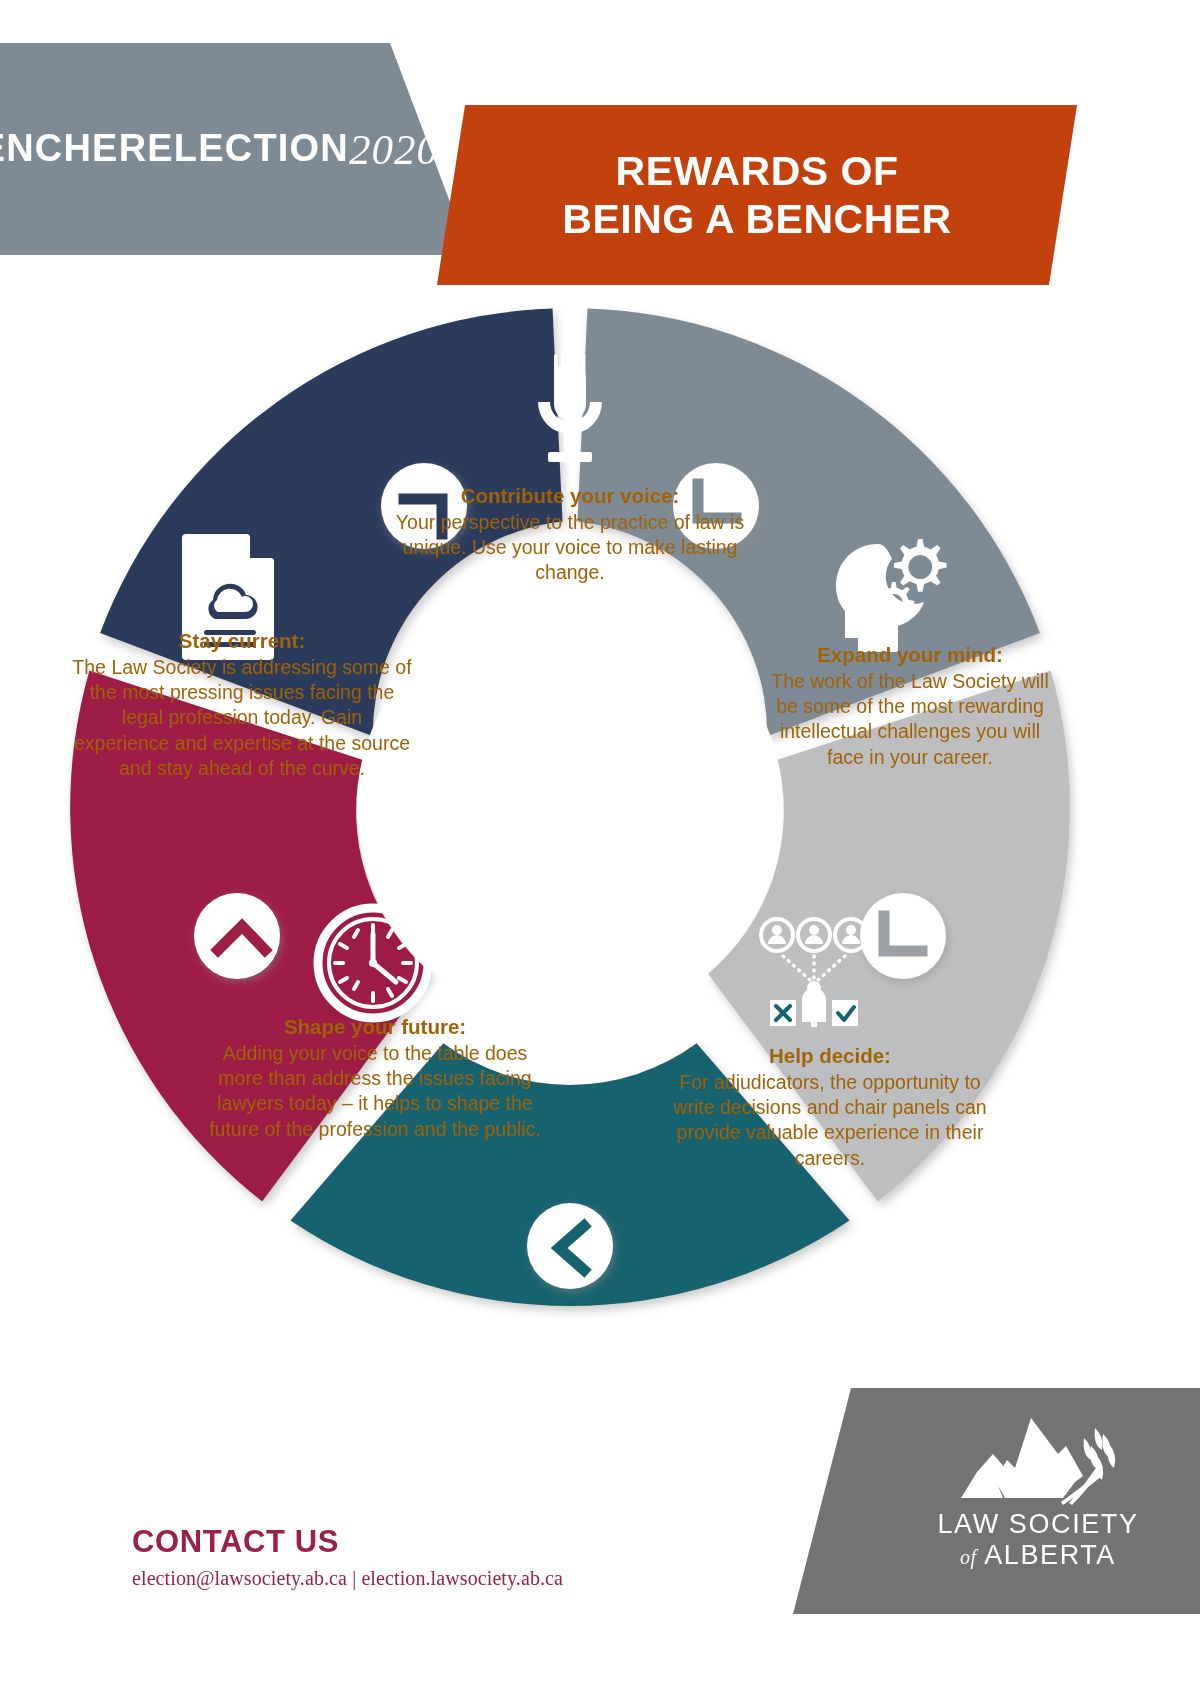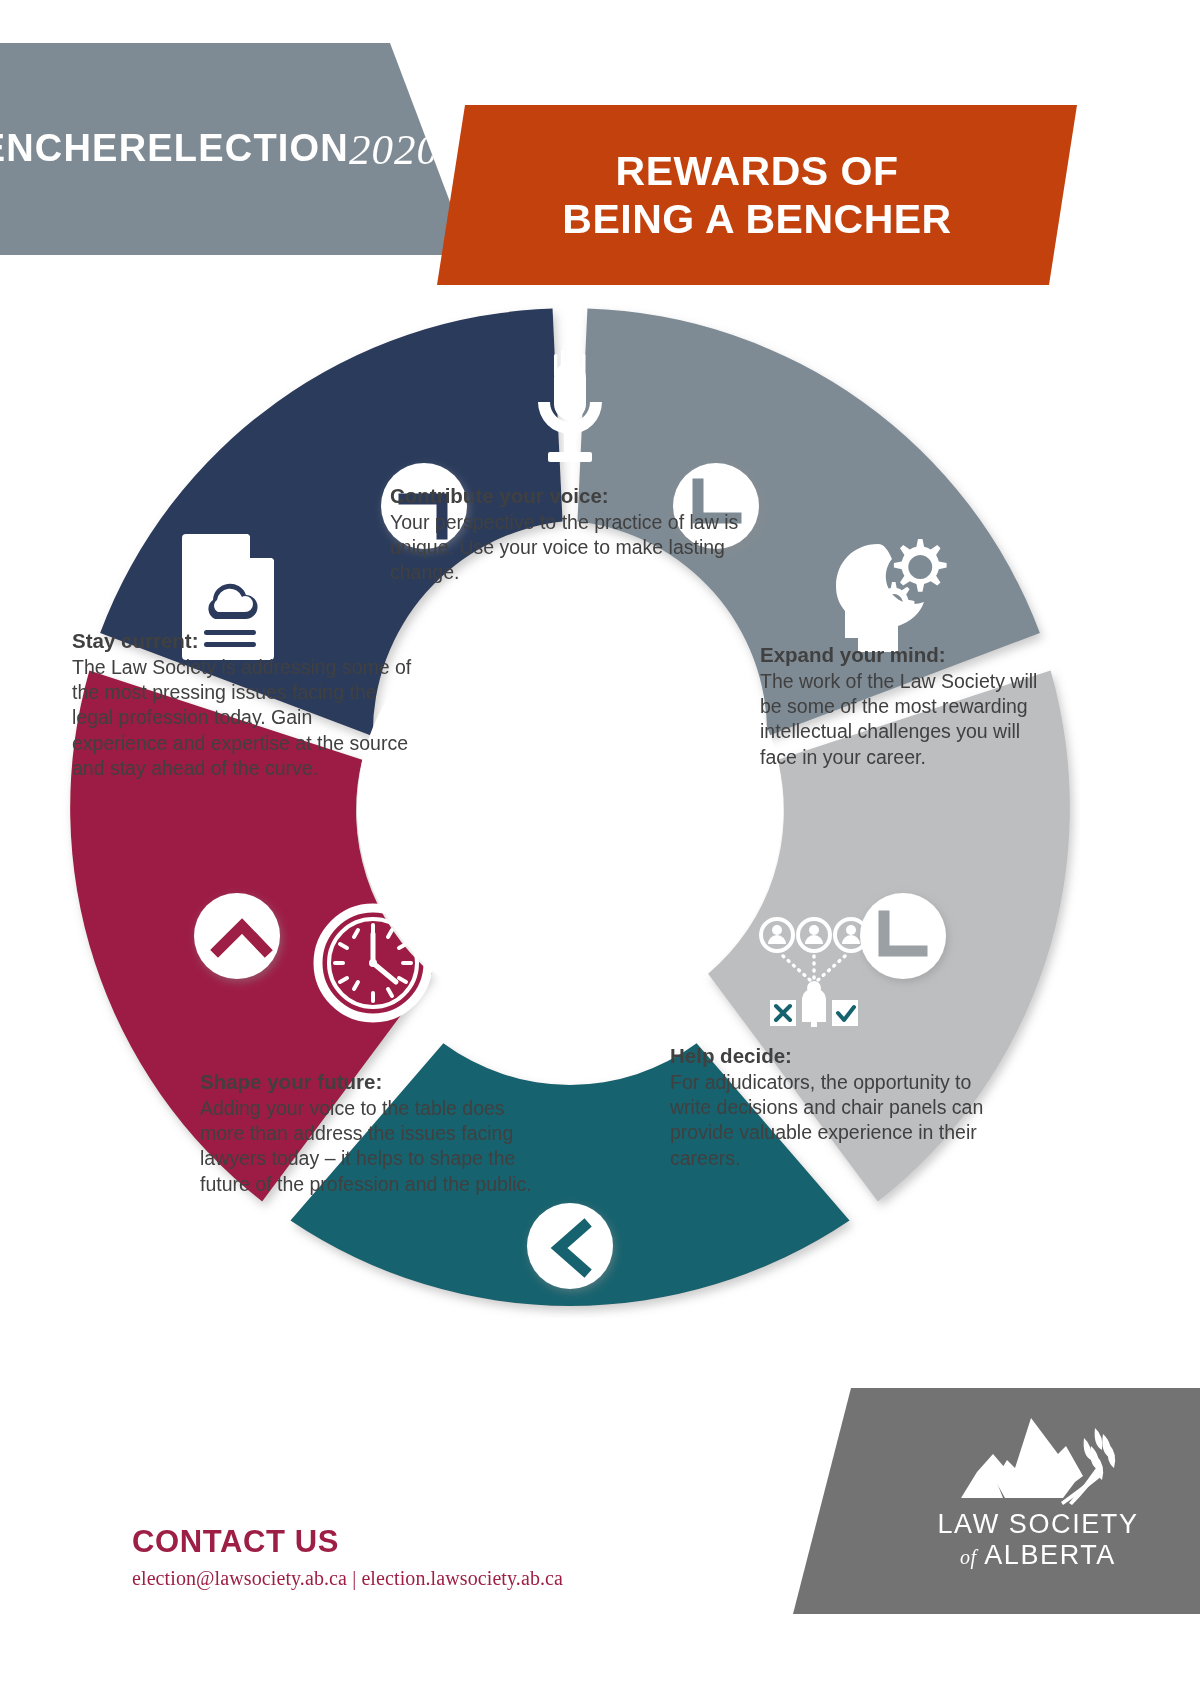--- a/index.html
+++ b/index.html
@@ -89,22 +89,22 @@
     position: absolute;
     left: 60px;
     top: 298px;
     width: 1020px;
     height: 1020px;
   }
   #wheel-svg { display: block; }
 
   .seg-label {
     position: absolute;
-    text-align: left;
-    color: #404040;
+    text-align: center;
+    color: #a16207;
     line-height: 1.30;
     font-size: 19.5px;
     pointer-events: none;
   }
   .seg-label b { font-weight: bold; font-size: 20.5px; display: block; }
 
   .center-text {
     position: absolute;
     text-align: center;
     color: #2c3a5c;
@@ -326,21 +326,21 @@
   <div class="seg-label" style="left:700px; top:344px; width:300px;">
     <b>Expand your mind:</b>
     <span>The work of the Law Society will be some of the most rewarding intellectual challenges you will face in your career.</span>
   </div>
 
   <div class="seg-label" style="left:610px; top:745px; width:320px;">
     <b>Help decide:</b>
     <span>For adjudicators, the opportunity to write decisions and chair panels can provide valuable experience in their careers.</span>
   </div>
 
-  <div class="seg-label" style="left:140px; top:771px; width:350px;">
+  <div class="seg-label" style="left:140px; top:716px; width:350px;">
     <b>Shape your future:</b>
     <span>Adding your voice to the table does more than address the issues facing lawyers today – it helps to shape the future of the profession and the public.</span>
   </div>
 
   <div class="seg-label" style="left:12px; top:330px; width:340px;">
     <b>Stay current:</b>
     <span>The Law Society is addressing some of the most pressing issues facing the legal profession today. Gain experience and expertise at the source and stay ahead of the curve.</span>
   </div>
 
 

